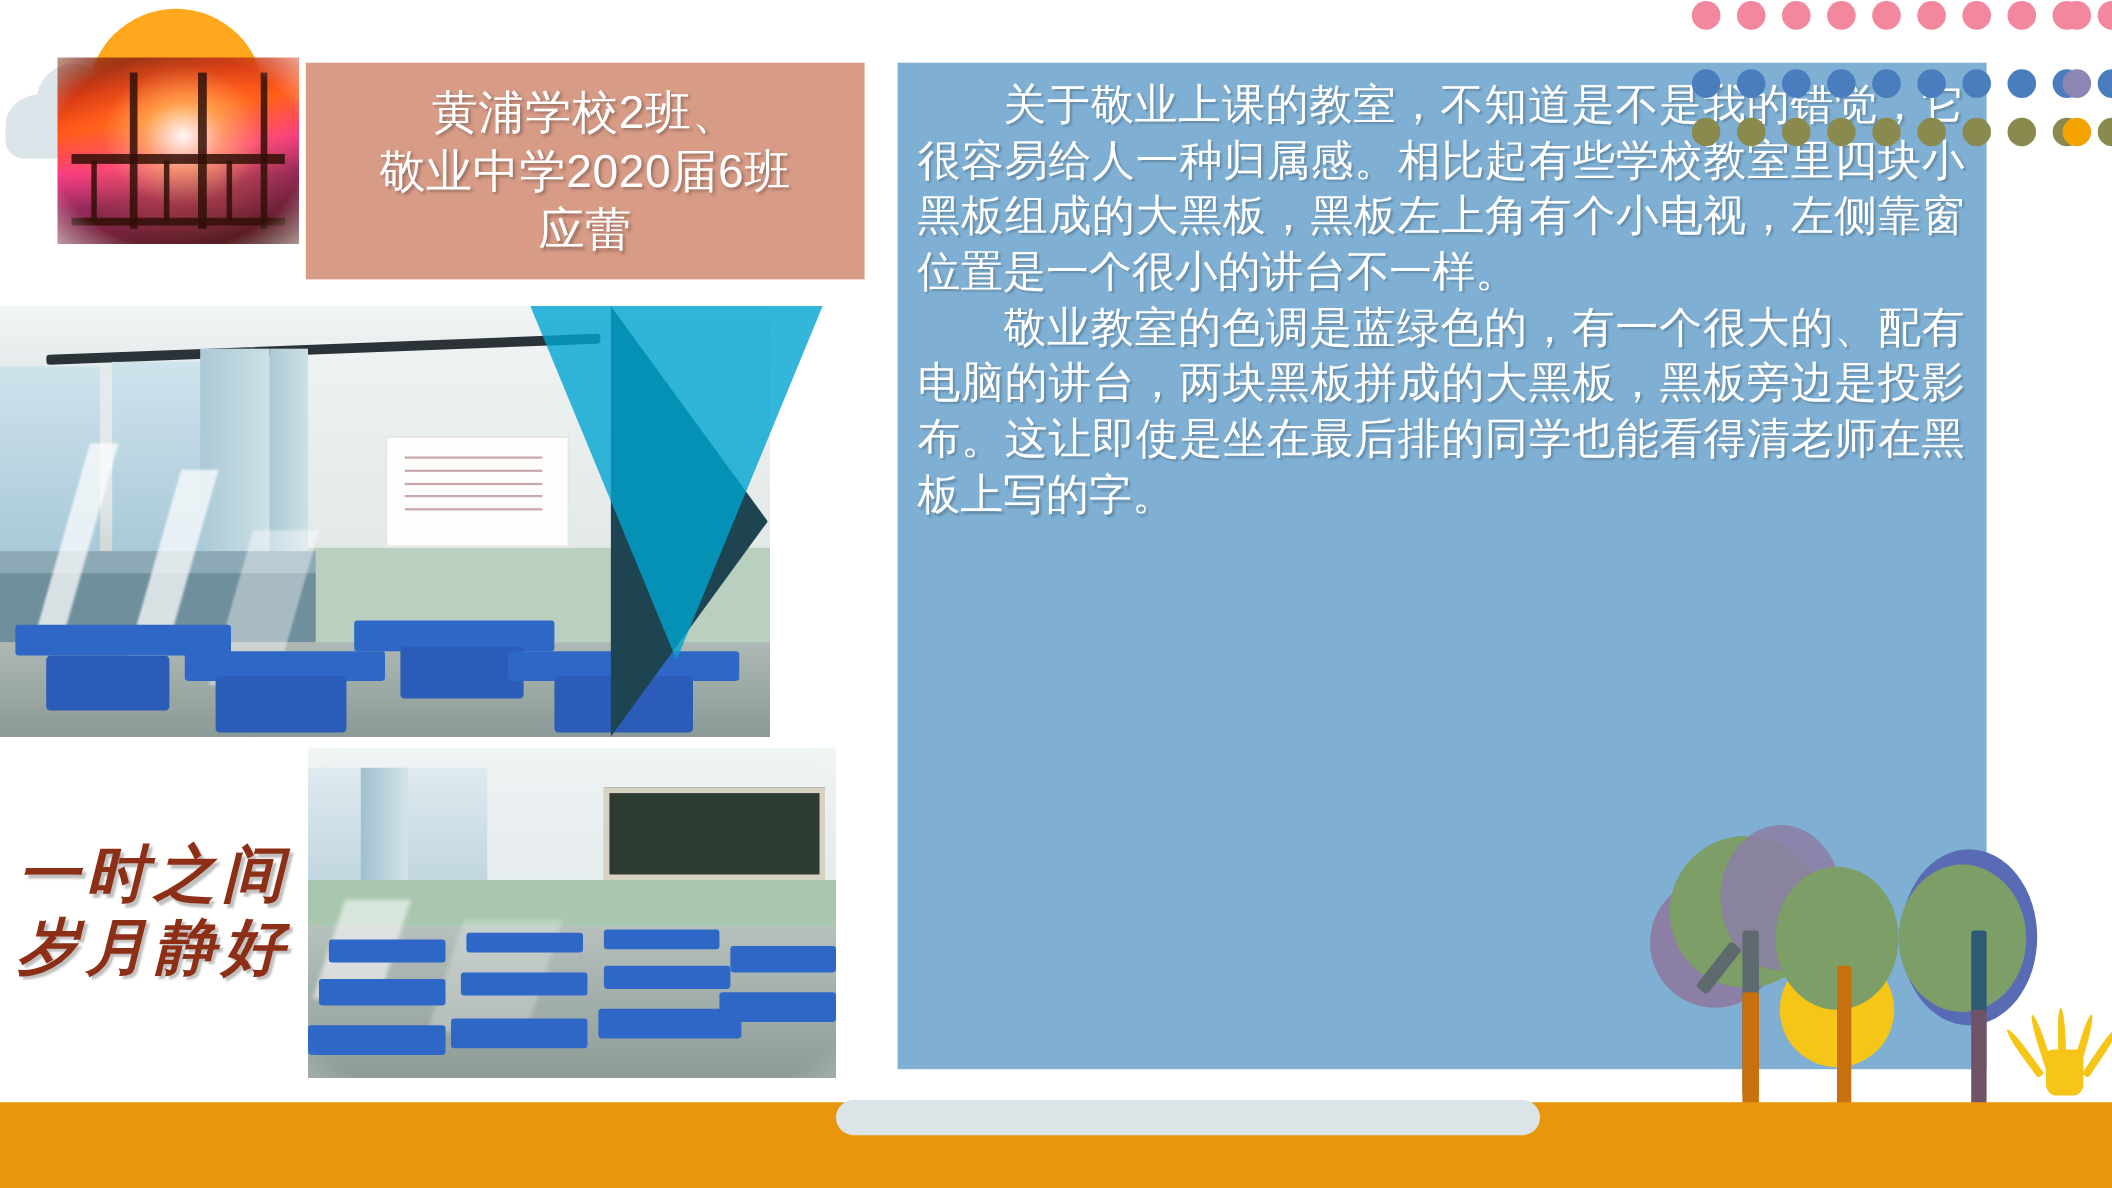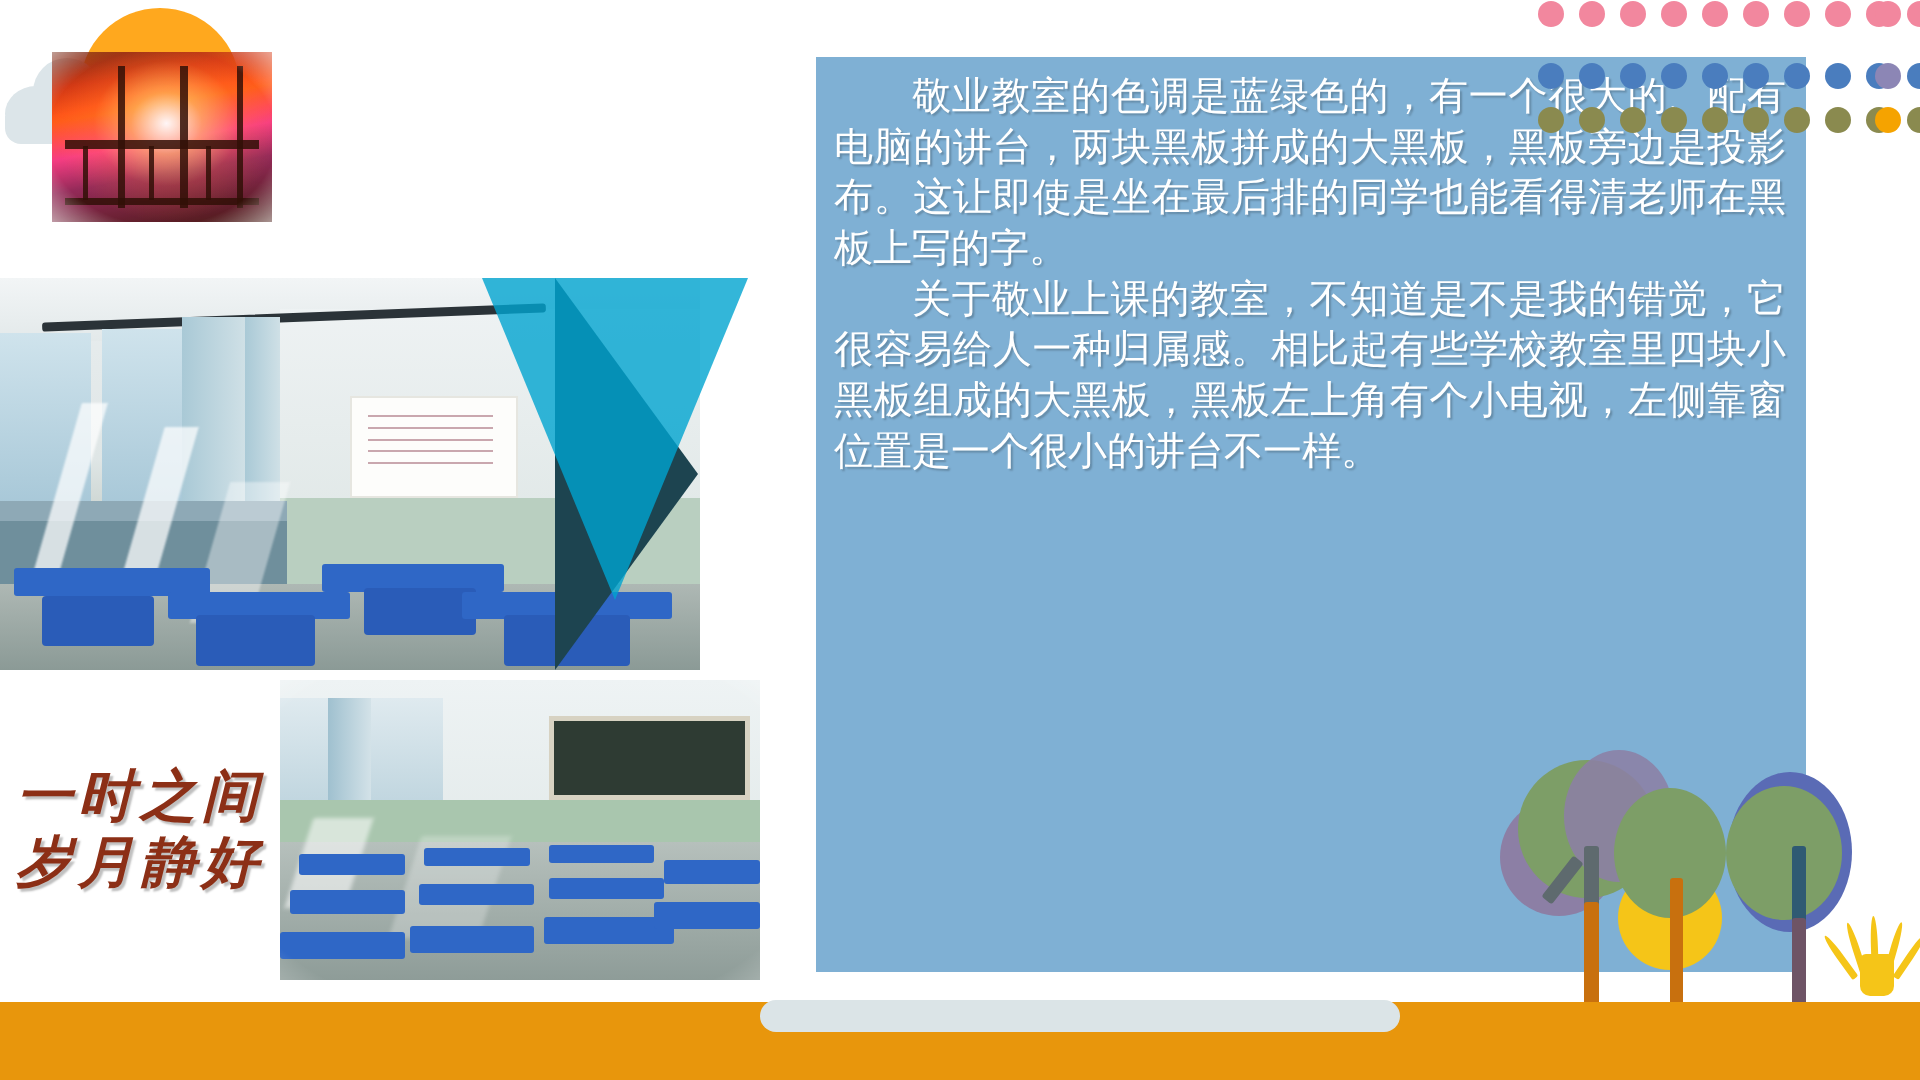--- a/index.html
+++ b/index.html
@@ -179,20 +179,25 @@
     <i class="mullion-v mv1"></i>
       <i class="mullion-v mv2"></i>
       <i class="mullion-v mv3"></i>
     <i class="mullion-h mh1"></i>
       <i class="mullion-h mh2"></i>
     <i class="mullion-v mv4"></i>
       <i class="mullion-v mv5"></i>
       <i class="mullion-v mv6"></i>
   </div>
 
+  <div class="title-band">
+    <div class="title-text">黄浦学校2班、
+敬业中学2020届6班
+应蕾</div>
+  </div>
 
   <div class="photo-class1 pc1">
     <span class="ceiling"></span>
     <span class="wall-r"></span>
     <span class="greenwall"></span>
     <span class="lightbar"></span>
     <span class="poster">
         <i style="top:18%"></i>
         <i style="top:30%"></i>
         <i style="top:42%"></i>
@@ -240,22 +245,22 @@
     <span class="desk2" style="left:56%; top:66%; width:24%; height:7%;"></span>
     <span class="desk2" style="left:55%; top:79%; width:27%; height:9%;"></span>
     <span class="desk2" style="left:80%; top:60%; width:20%; height:8%;"></span>
     <span class="desk2" style="left:78%; top:74%; width:22%; height:9%;"></span>
   </div>
 
   <div class="calligraphy">一时之间
 岁月静好</div>
 
   <div class="text-panel">
+    <p>关于敬业上课的教室，不知道是不是我的错觉，它很容易给人一种归属感。相比起有些学校教室里四块小黑板组成的大黑板，黑板左上角有个小电视，左侧靠窗位置是一个很小的讲台不一样。</p>
     <p>敬业教室的色调是蓝绿色的，有一个很大的、配有电脑的讲台，两块黑板拼成的大黑板，黑板旁边是投影布。这让即使是坐在最后排的同学也能看得清老师在黑板上写的字。</p>
-    <p>关于敬业上课的教室，不知道是不是我的错觉，它很容易给人一种归属感。相比起有些学校教室里四块小黑板组成的大黑板，黑板左上角有个小电视，左侧靠窗位置是一个很小的讲台不一样。</p>
   </div>
 
   <div class="dots">
       <span class="dot" style="left: 38px; top: 1px; width: 26px; height: 26px; background: rgb(242, 135, 158);"></span>
       <span class="dot" style="left: 79px; top: 1px; width: 26px; height: 26px; background: rgb(242, 135, 158);"></span>
       <span class="dot" style="left: 120px; top: 1px; width: 26px; height: 26px; background: rgb(242, 135, 158);"></span>
       <span class="dot" style="left: 161px; top: 1px; width: 26px; height: 26px; background: rgb(242, 135, 158);"></span>
       <span class="dot" style="left: 202px; top: 1px; width: 26px; height: 26px; background: rgb(242, 135, 158);"></span>
       <span class="dot" style="left: 243px; top: 1px; width: 26px; height: 26px; background: rgb(242, 135, 158);"></span>
       <span class="dot" style="left: 284px; top: 1px; width: 26px; height: 26px; background: rgb(242, 135, 158);"></span>

